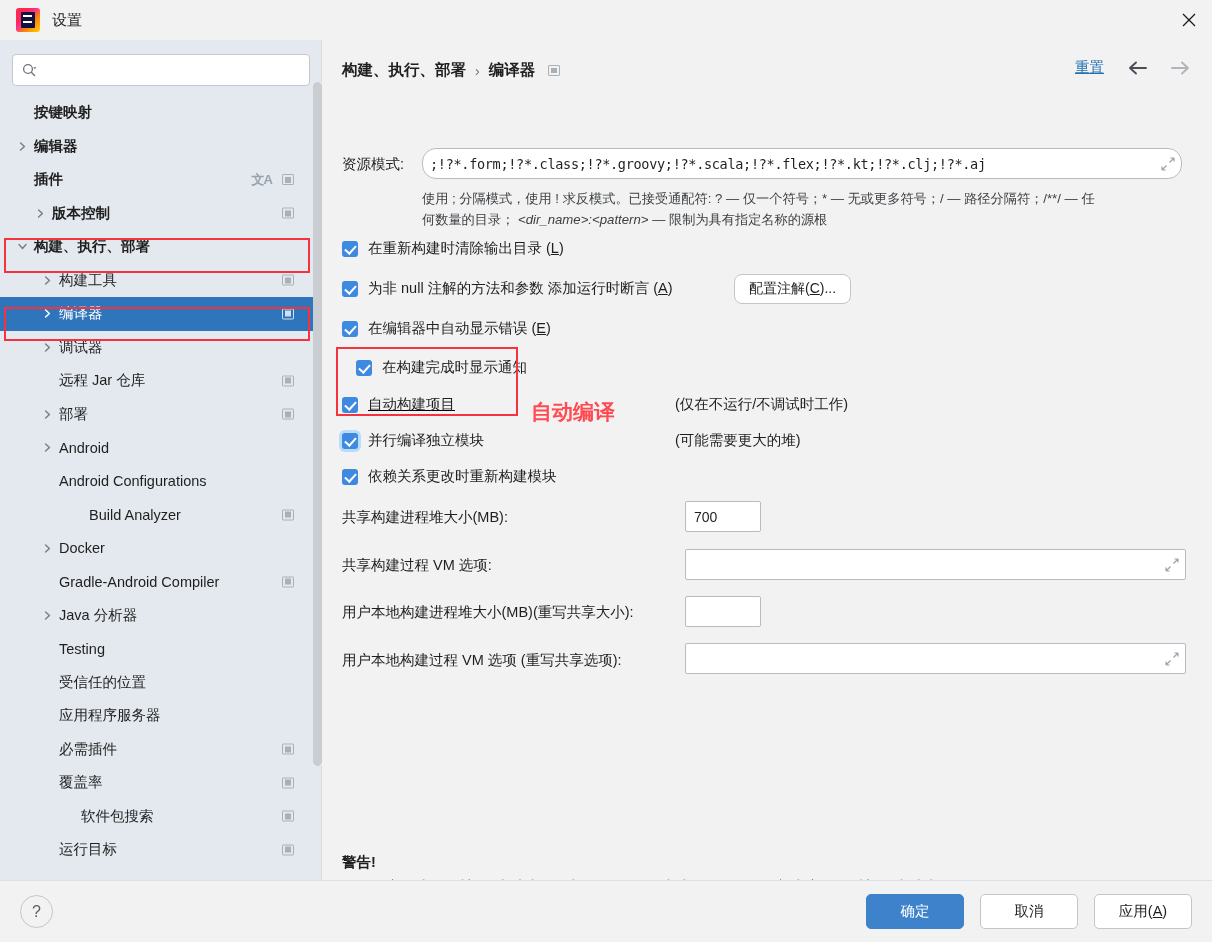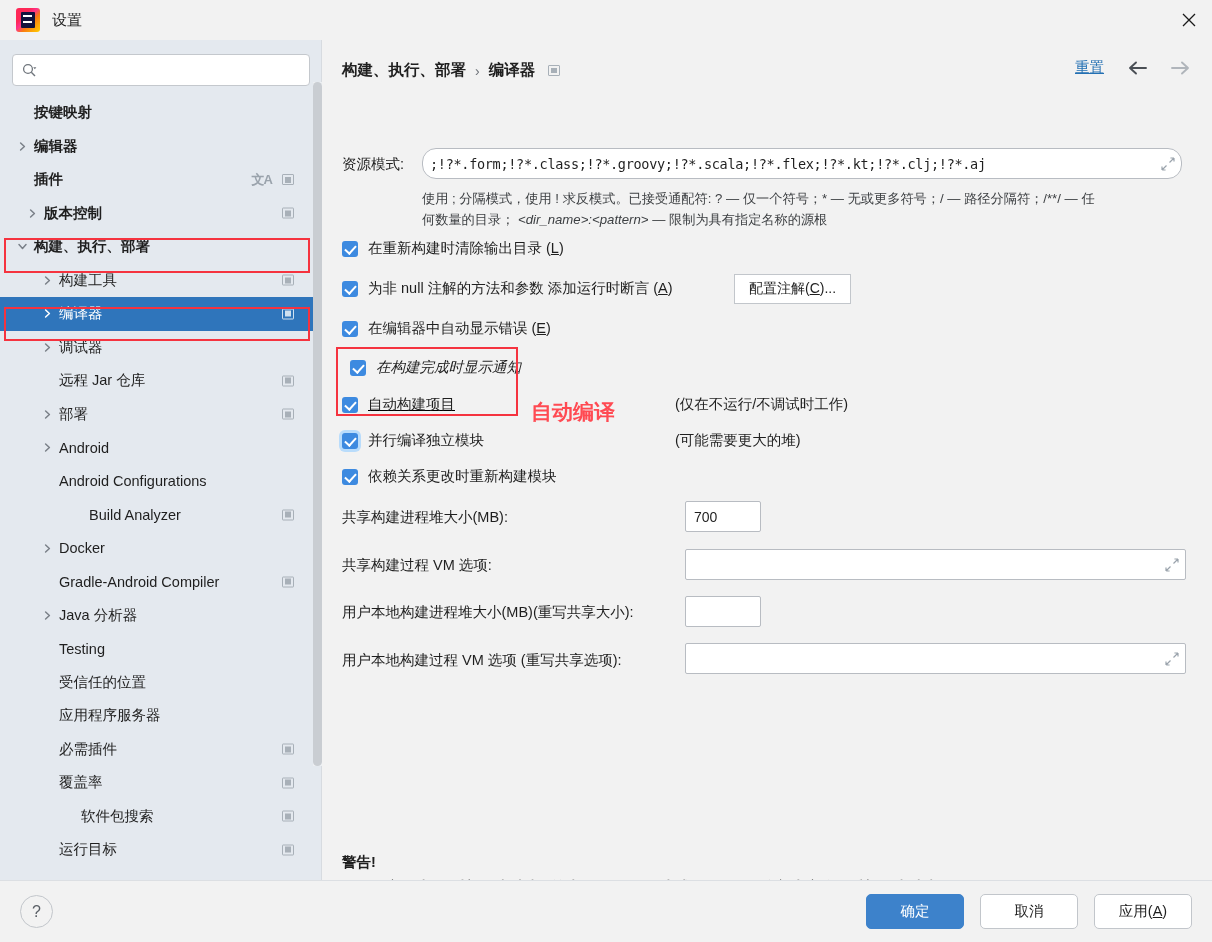--- a/index.html
+++ b/index.html
@@ -149,21 +149,21 @@
   }
   .chk::after {
     content:""; position:absolute; left:4.5px; top:2px; width:5px; height:9px;
     border:solid #fff; border-width:0 2px 2px 0; transform:rotate(42deg);
   }
   .chk.focused { box-shadow: 0 0 0 3px #b9dcfb; }
   .chk-label { font-size:14.5px; color:#1f1f1f; white-space:nowrap; }
   .chk-label u { text-decoration:underline; }
 
   .btn {
-    background:#fff; border:1px solid #c2c6cb; border-radius:0;
+    background:#fff; border:1px solid #c2c6cb; border-radius:8px;
     font-family:"Liberation Sans", sans-serif; font-size:14px; color:#1f1f1f;
     padding:0 14px; height:30px; cursor:pointer; white-space:nowrap;
   }
   .btn u { text-decoration:underline; }
 
   .note { position:absolute; font-size:14.5px; color:#1f1f1f; white-space:nowrap; }
 
   .field-row { position:absolute; left:20px; display:flex; align-items:center; }
   .field-label { font-size:14.5px; color:#1f1f1f; white-space:nowrap; }
   .input-sm {
@@ -269,21 +269,21 @@
             <svg width="11" height="11" viewBox="0 0 11 11">
               <path d="M3.6 2 L7.4 5.5 L3.6 9" stroke="currentColor" stroke-width="1.5" fill="none" stroke-linecap="round" stroke-linejoin="round"></path>
             </svg>
           </span>
           <span class="row-label">插件</span>
           <span class="row-icons">
             <span class="trans-icon">文A</span>
             <span class="sq-icon"></span>
           </span>
         </div>
-        <div class="tree-row bold" style="padding-left: 27px;">
+        <div class="tree-row bold" style="padding-left: 17px; margin-left: 18px;">
           <span class="arrow" style="color: rgb(122, 128, 136);">
             <svg width="11" height="11" viewBox="0 0 11 11">
               <path d="M3.6 2 L7.4 5.5 L3.6 9" stroke="currentColor" stroke-width="1.5" fill="none" stroke-linecap="round" stroke-linejoin="round"></path>
             </svg>
           </span>
           <span class="row-label">版本控制</span>
           <span class="row-icons">
             <span class="sq-icon"></span>
           </span>
         </div>
@@ -525,21 +525,21 @@
       <span class="chk"></span>
       <span class="chk-label"><span>为非 null 注解的方法和参数 添加运行时断言 (</span><u>A</u><span>)</span></span>
     </div>
     <button class="btn" style="position:absolute; left:412px; top:234px;"><span>配置注解(</span><u>C</u><span>)...</span></button>
 
     <div class="chk-row" style="left:20px; top:279px;">
       <span class="chk"></span>
       <span class="chk-label"><span>在编辑器中自动显示错误 (</span><u>E</u><span>)</span></span>
     </div>
 
-    <div class="chk-row" style="left:28px; top:318px;font-style:italic;">
+    <div class="chk-row" style="left:34px; top:318px;">
       <span class="chk"></span>
       <span class="chk-label">在构建完成时显示通知</span>
     </div>
 
     <div class="chk-row" style="left:20px; top:355px;text-decoration:underline;">
       <span class="chk"></span>
       <span class="chk-label">自动构建项目</span>
     </div>
 
     <div class="chk-row" style="left:20px; top:391px;">

